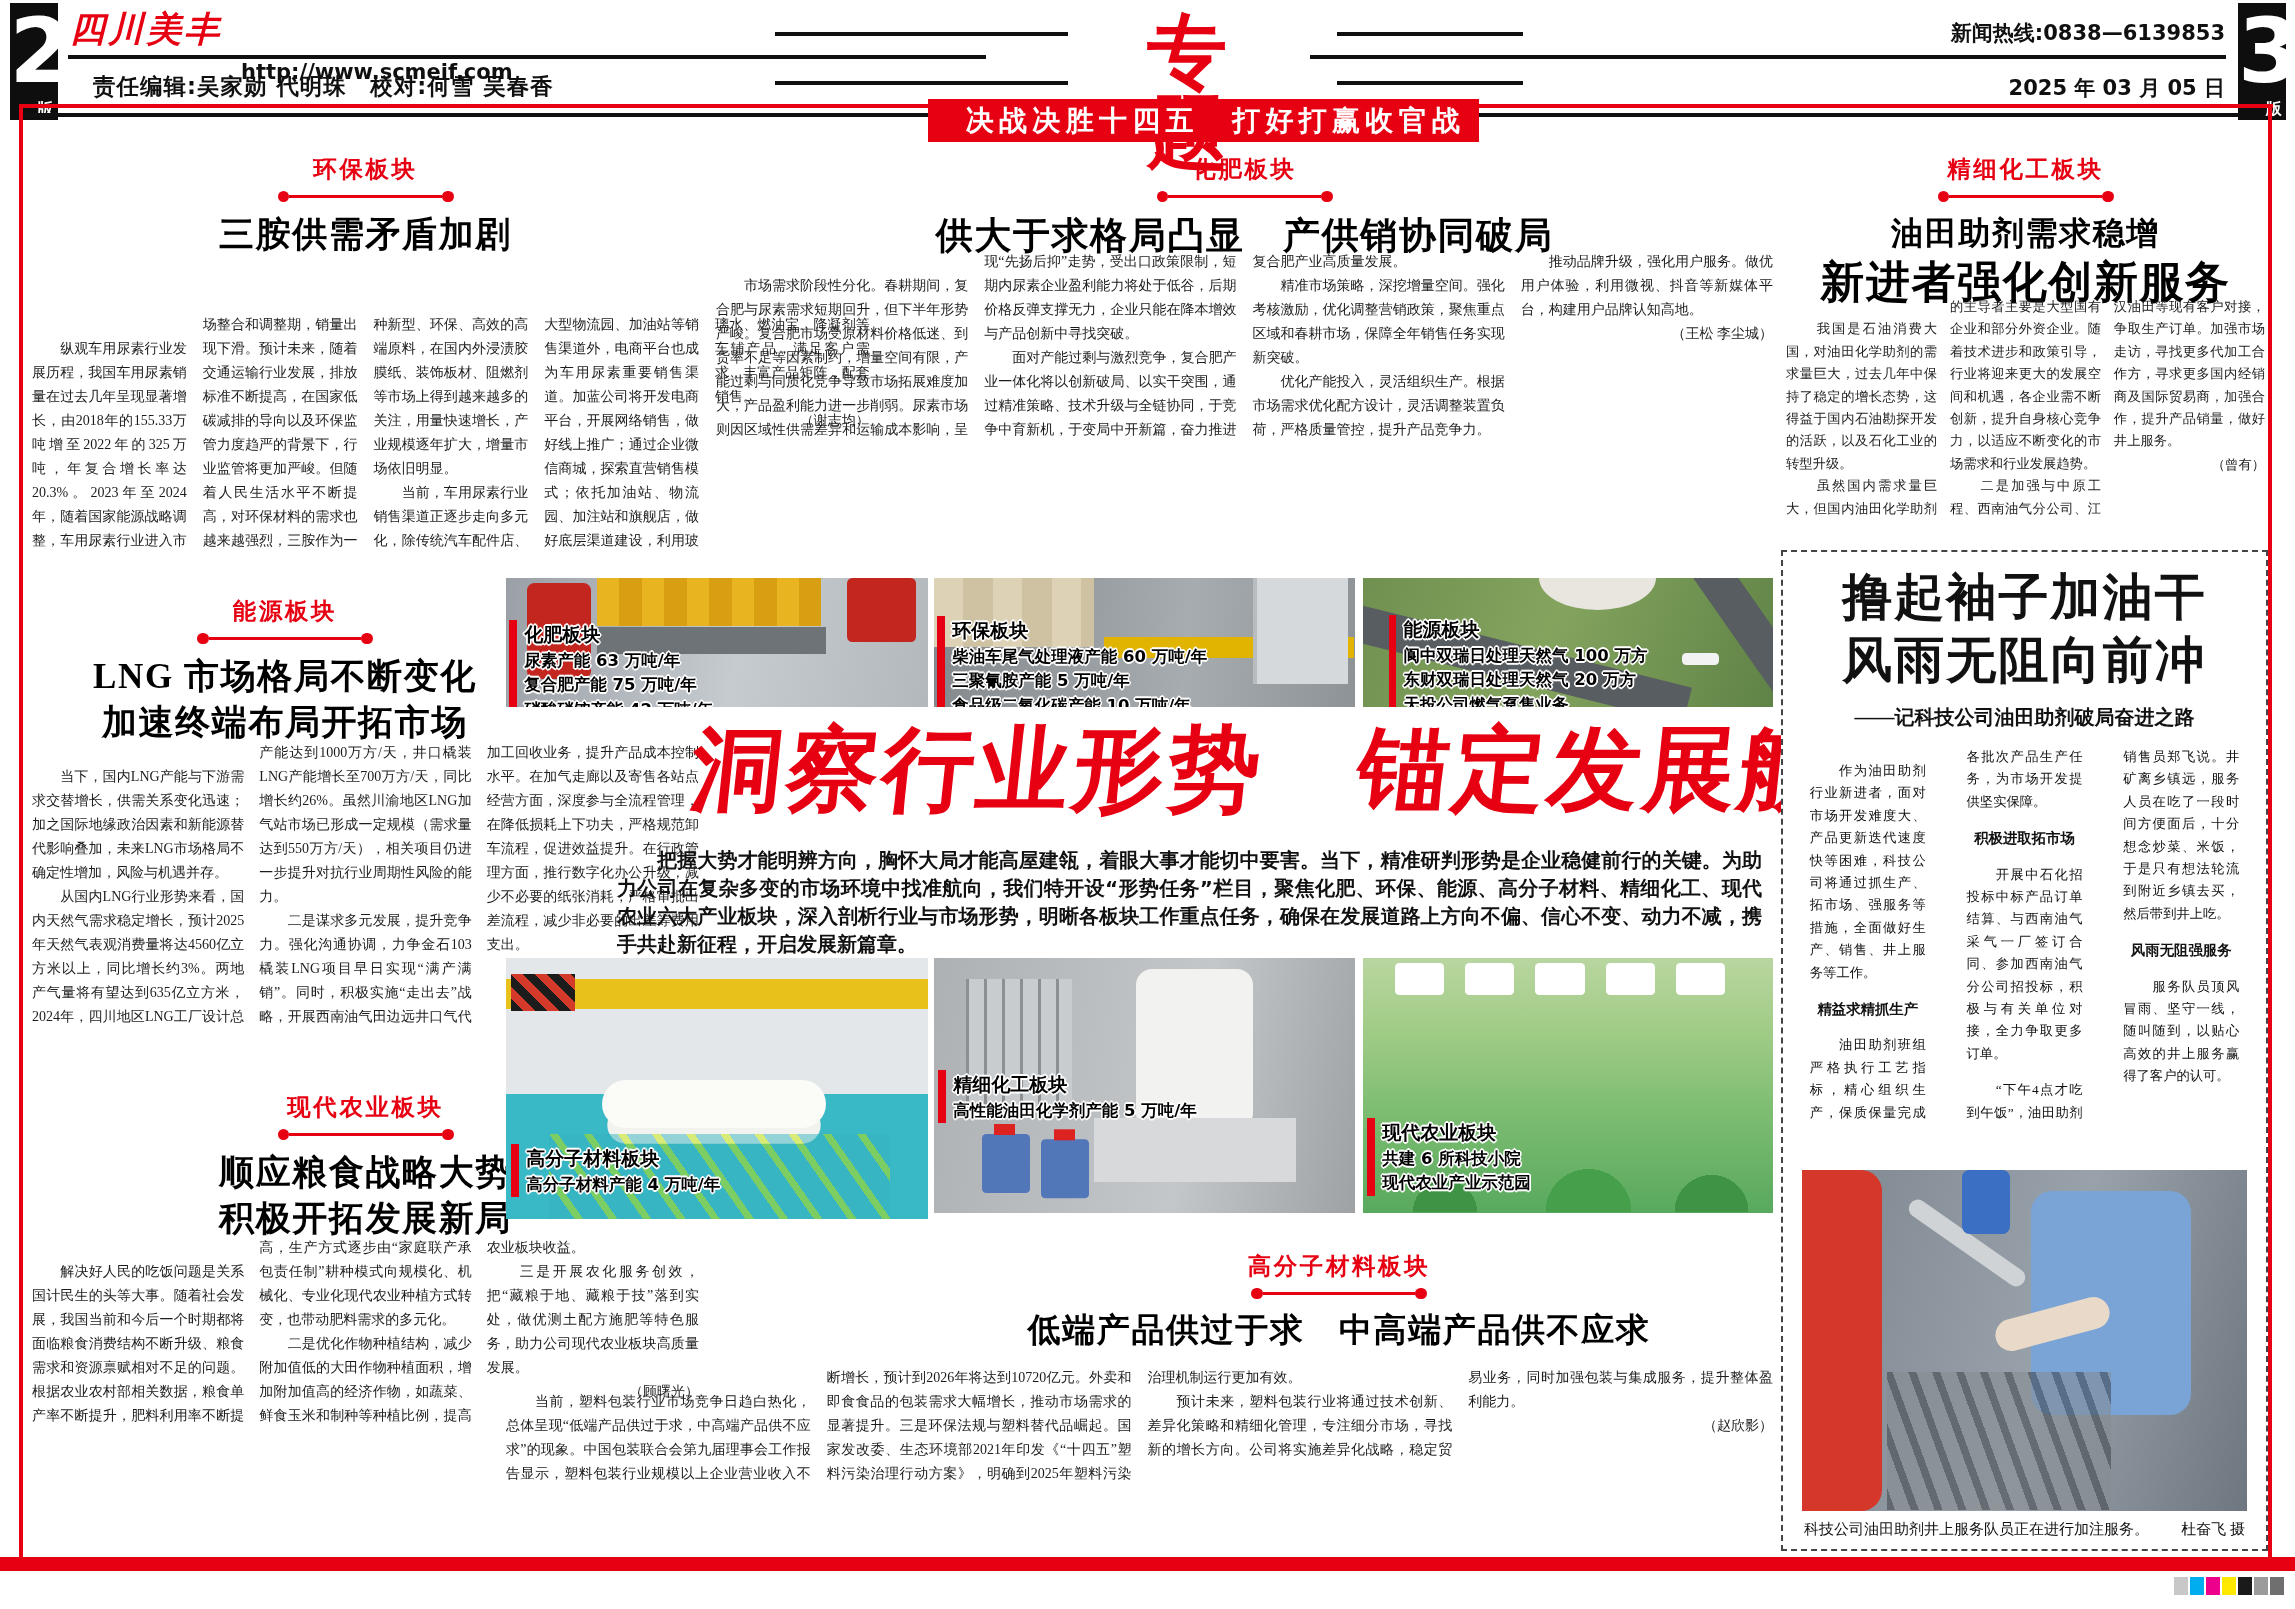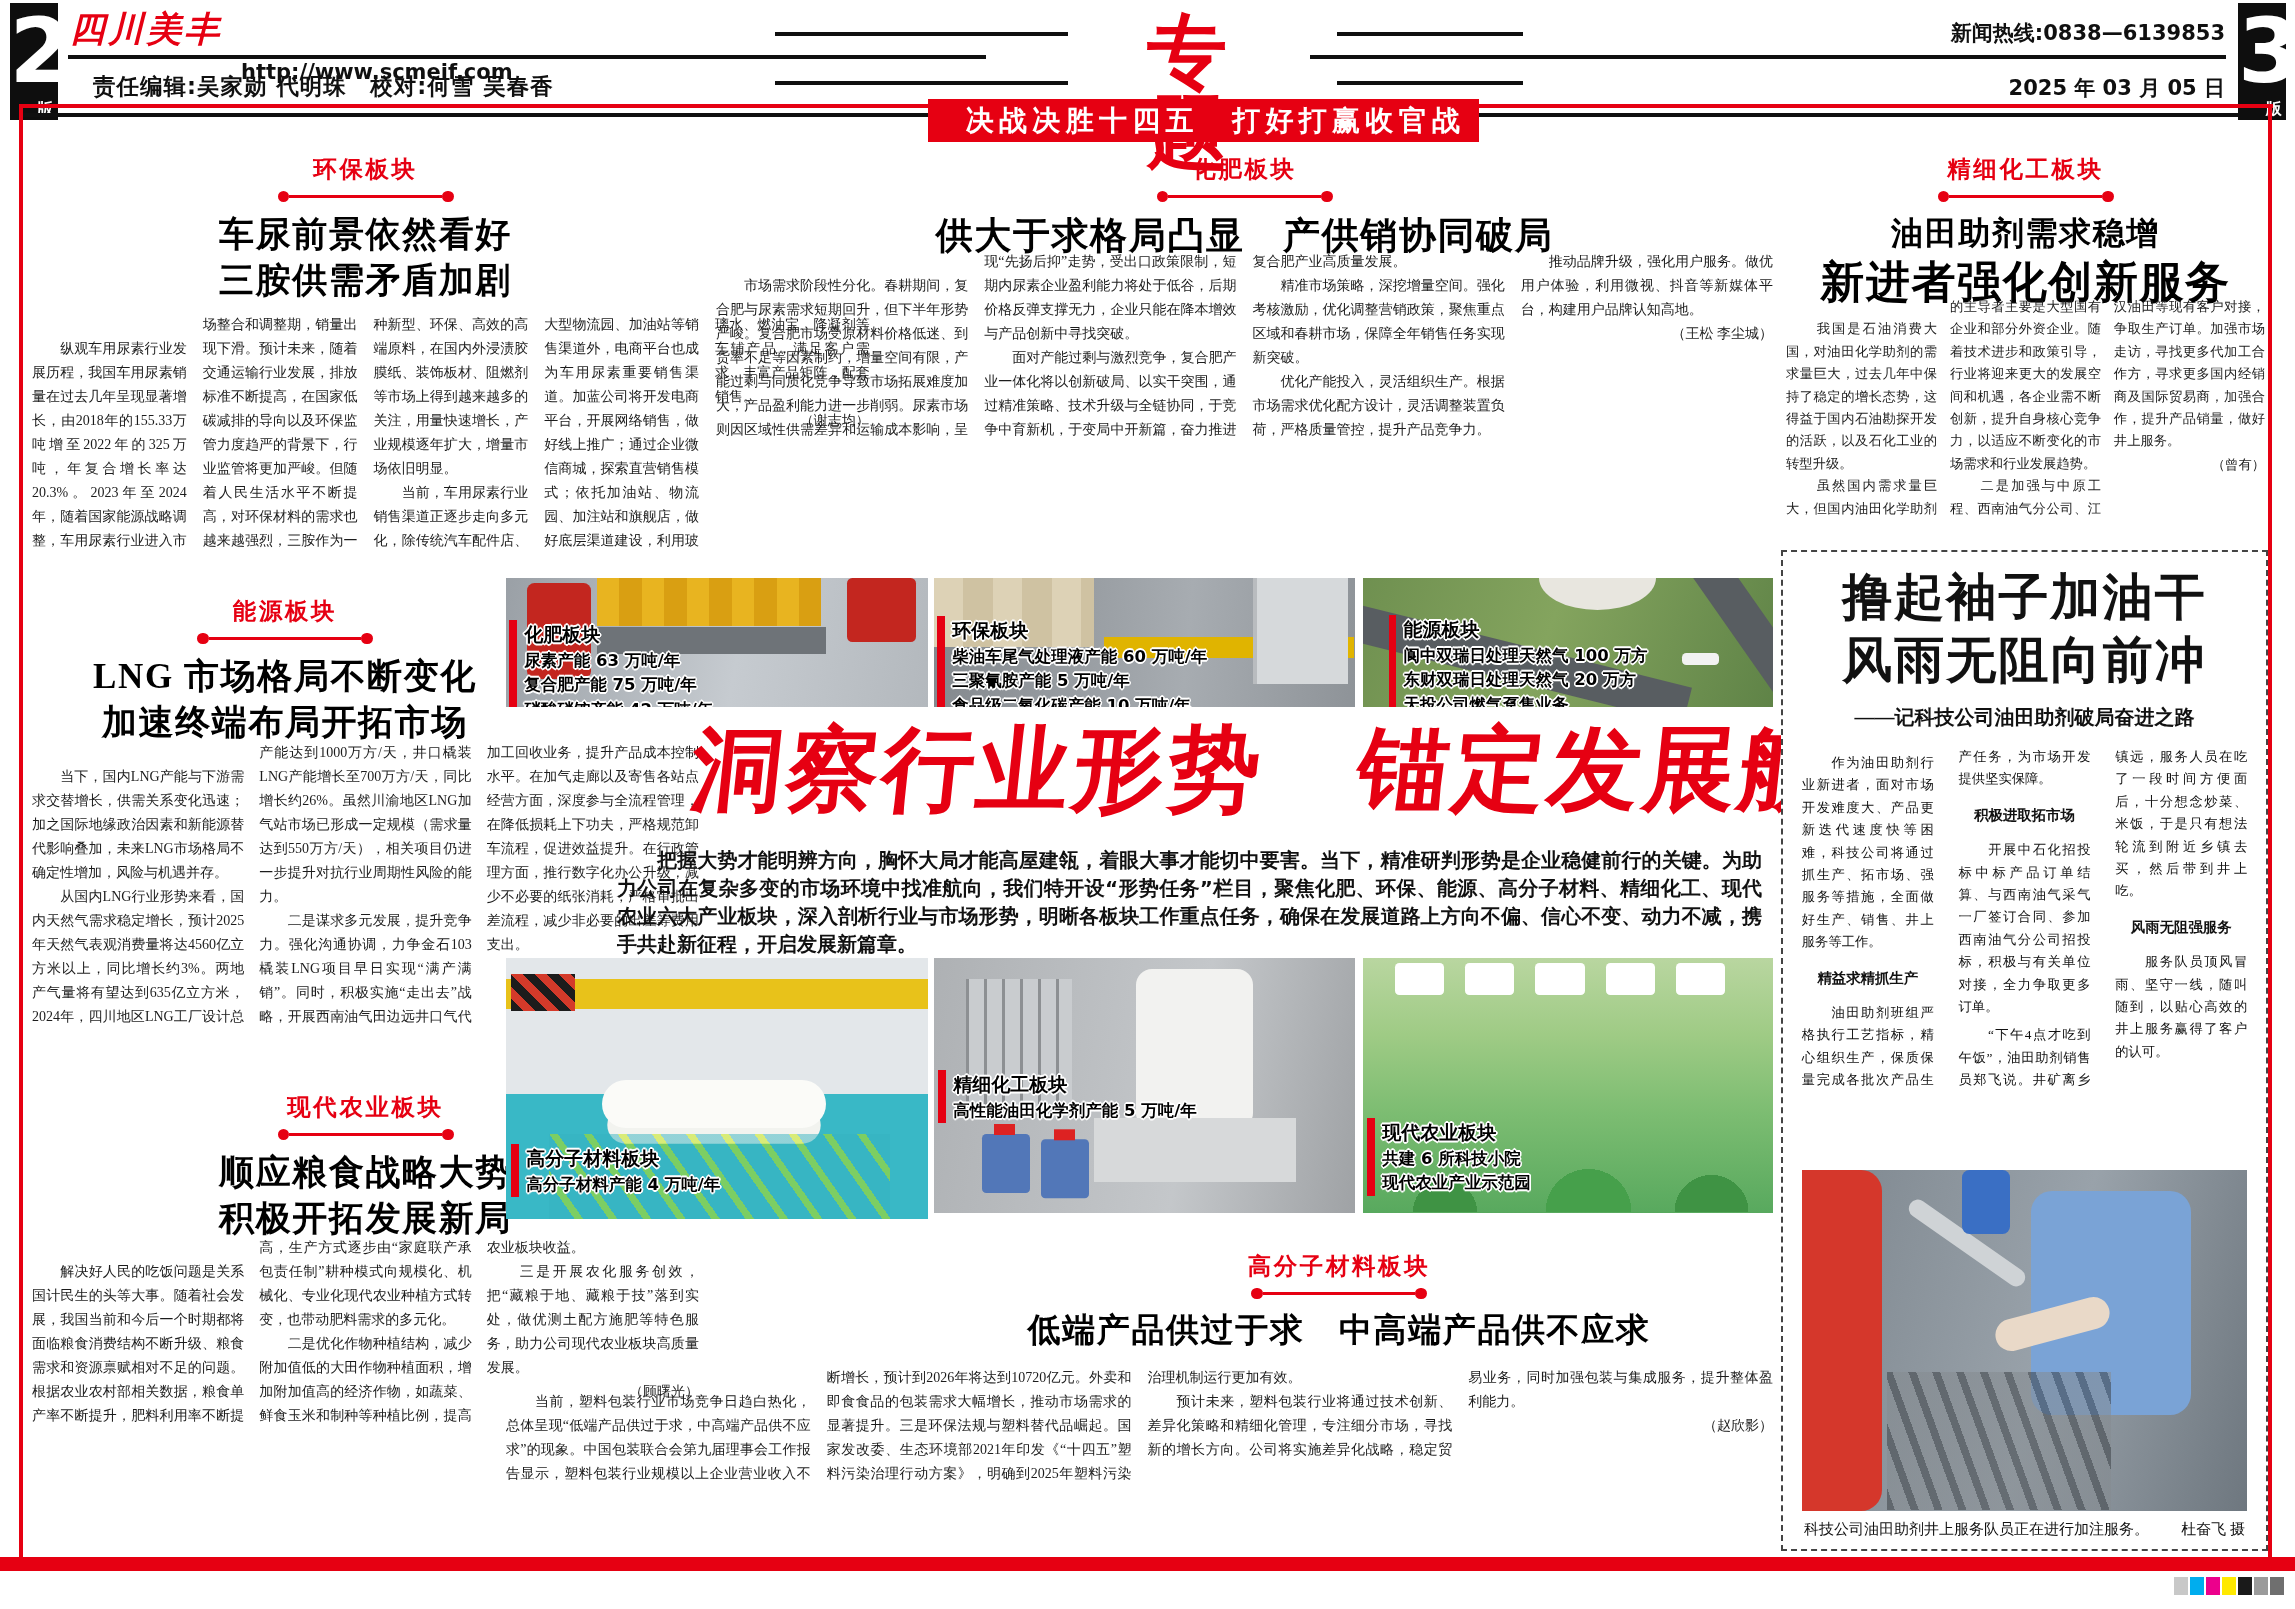--- a/index.html
+++ b/index.html
@@ -43,21 +43,21 @@
   .pcap .lines{display:flex;flex-direction:column;justify-content:center;}
   .pcap .t{font:bold 19px/1.5 "DejaVu Sans",sans-serif;color:#000;
      text-shadow:-1.6px 0 #fff,1.6px 0 #fff,0 -1.6px #fff,0 1.6px #fff,-1.1px -1.1px #fff,1.1px 1.1px #fff,-1.1px 1.1px #fff,1.1px -1.1px #fff;}
   .pcap .l{font:bold 16.5px/1.5 "DejaVu Sans",sans-serif;color:#000;
      text-shadow:-1.6px 0 #fff,1.6px 0 #fff,0 -1.6px #fff,0 1.6px #fff,-1.1px -1.1px #fff,1.1px 1.1px #fff,-1.1px 1.1px #fff,1.1px -1.1px #fff;}
   
   .featbox{border:2.1px dashed #444;background:#fff;}
   .feathead{font:bold 50px/1.25 "Liberation Serif",serif;text-align:center;letter-spacing:2.1px;}
   .featsub{font:bold 20px/1 "Liberation Serif",serif;text-align:center;}
   .featbody{font:13.3px/22.4px "Liberation Serif",serif;text-align:justify;column-count:3;column-gap:12.8px;}
-  .featbody p{margin:6px;white-space:pre-line;}
+  .featbody p{margin:14px;white-space:pre-line;}
   .featbody h4{margin:13px 0;text-align:center;font:bold 14.4px/22.4px "DejaVu Sans",sans-serif;}
   .smallcols{font:13.3px/22.4px "Liberation Serif",serif;}
   .fcap{font:15px/1.4 "Liberation Serif",serif;display:flex;justify-content:space-between;}
   .regrow{display:flex;gap:1.6px;}
   .regrow i{width:14.4px;height:18px;display:block;}
 </style>
 </head>
 <body>
 
 <div id="page">
@@ -94,21 +94,20 @@
   <div class="abs redline" style="left:0px;top:1557px;width:2295px;height:14px;"></div>
   <div class="abs banner" style="left:928px;top:99px;width:527px;height:43px;padding-left:24px;">决战决胜十四五　打好打赢收官战</div>
 
   <div class="abs sec" style="left:32px;top:155px;width:667px;">
     <div class="tag">环保板块</div>
     <div class="rule">
         <i class="dot"></i>
         <i class="bar"></i>
         <i class="dot"></i>
       </div>
-    <div class="headline">车尿前景依然看好</div>
     <div class="headline">三胺供需矛盾加剧</div>
   </div>
   <div class="abs cols4 bodytext" style="left:32px;top:313px;width:667px;height:262px;">
     <span>　　纵观车用尿素行业发展历程，我国车用尿素销量在过去几年呈现显著增长，由2018年的155.33万吨增至2022年的325万吨，年复合增长率达20.3%。2023年至2024年，随着国家能源战略调整，车用尿素行业进入市场整合和调整期，销量出现下滑。预计未来，随着交通运输行业发展，排放标准不断提高，在国家低碳减排的导向以及环保监管力度趋严的背景下，行业监管将更加严峻。但随着人民生活水平不断提高，对环保材料的需求也越来越强烈，三胺作为一种新型、环保、高效的高端原料，在国内外浸渍胶膜纸、装饰板材、阻燃剂等市场上得到越来越多的关注，用量快速增长，产业规模逐年扩大，增量市场依旧明显。
 　　当前，车用尿素行业销售渠道正逐步走向多元化，除传统汽车配件店、大型物流园、加油站等销售渠道外，电商平台也成为车用尿素重要销售渠道。加蓝公司将开发电商平台，开展网络销售，做好线上推广；通过企业微信商城，探索直营销售模式；依托加油站、物流园、加注站和旗舰店，做好底层渠道建设，利用玻璃水、燃油宝、降凝剂等车辅产品，满足客户需求，丰富产品矩阵，配套销售。</span>
     <span class="byline" style="display:block;">（谢志均）</span>
   </div>
 
   <div class="abs sec" style="left:32px;top:597px;width:506px;">
     <div class="tag">能源板块</div>

